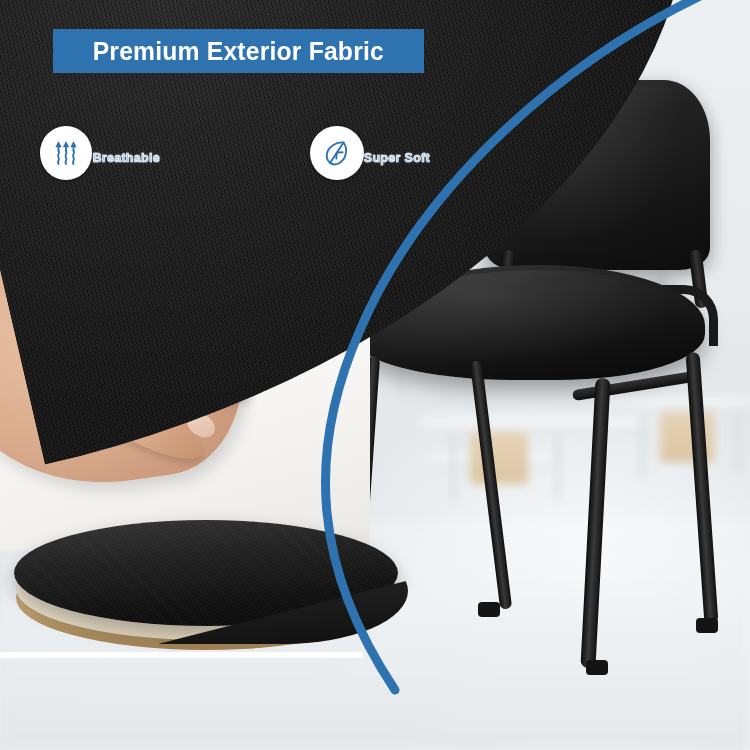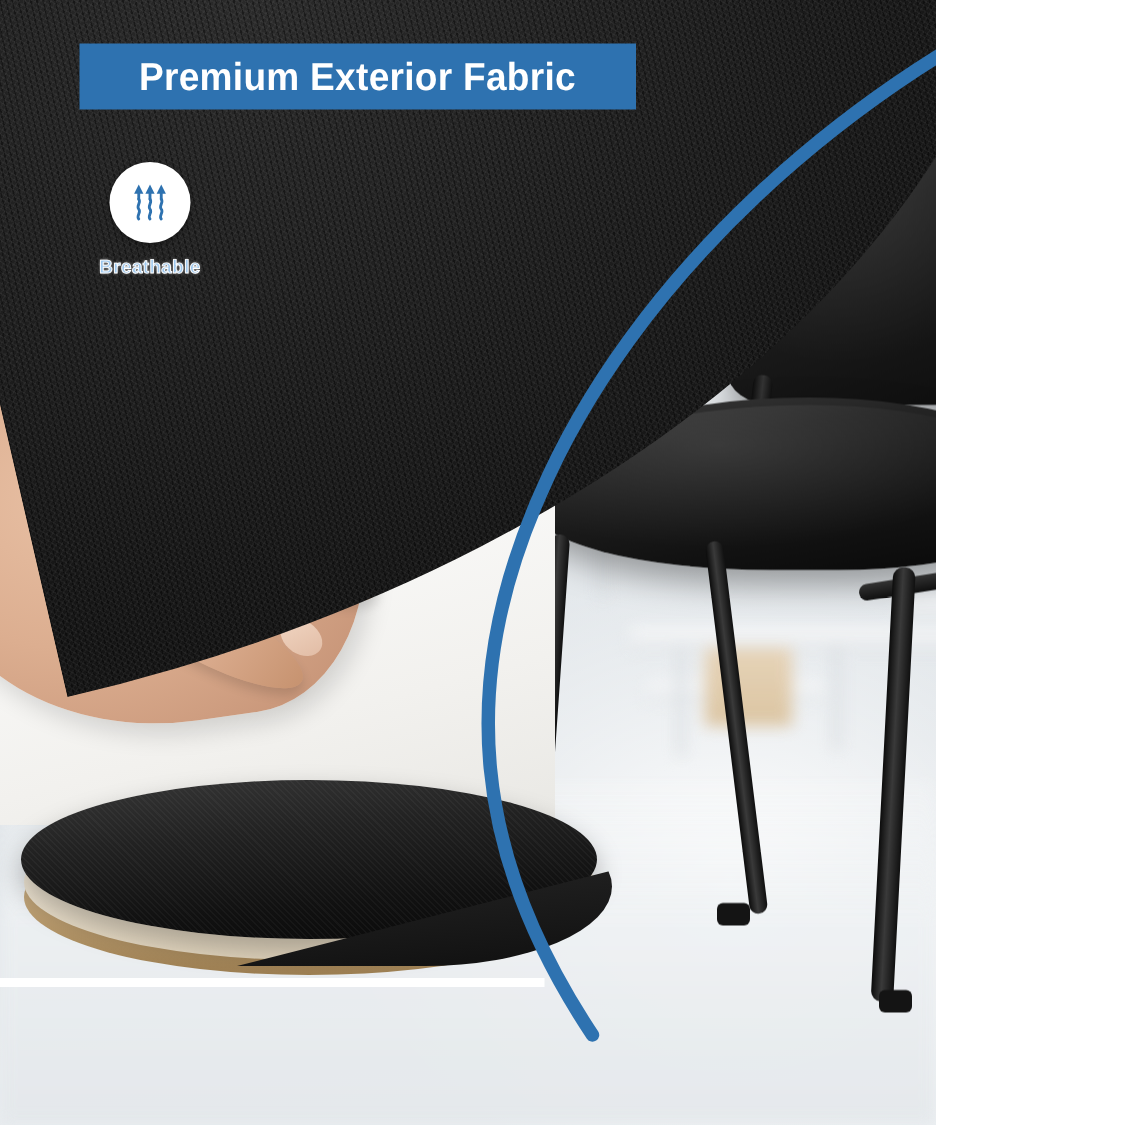--- a/index.html
+++ b/index.html
@@ -6,21 +6,21 @@
     margin: 0;
     padding: 0;
     background: #ffffff;
   }
   body {
     font-family: "Liberation Sans", sans-serif;
   }
 
   #poster {
     position: relative;
-    width: 624px;
+    width: 750px;
     height: 750px;
     overflow: hidden;
     background: #f2f4f6;
   }
 
   
   .photo-bg {
     position: absolute;
     inset: 0;
     background:
@@ -202,21 +202,21 @@
     font-family: "Liberation Sans Narrow", "Liberation Sans", sans-serif;
     transform: scaleX(.95);
     white-space: nowrap;
   }
 
   
   .features {
     position:absolute; left:40px; top:108px; width:390px; height:90px;
     display:flex; justify-content:space-between;
   }
-  .feature { width:120px; display:flex; flex-direction:column; align-items:center; }
+  .feature { width:120px; display:flex; align-items:center; }
   .fcircle {
     width:54px; height:54px; border-radius:50%;
     background:#ffffff;
     display:flex; align-items:center; justify-content:center;
     box-shadow:0 1px 4px rgba(0,0,0,.4);
   }
   .flabel {
     margin-top:9px;
     font-size: 12.5px;
     font-weight: bold;
@@ -373,20 +373,33 @@
           <g stroke="#2E72B0" stroke-width="1.9" stroke-linecap="round">
             <path d="M7.5 8.6 L7.5 12.6"></path>
               <path d="M15 8.6 L15 12.6"></path>
               <path d="M22.5 8.6 L22.5 12.6"></path>
           </g>
         </svg>
       </div>
       <span class="flabel">Breathable</span>
     </div>
 
+    <div class="feature">
+      <div class="fcircle">
+        <svg width="30" height="30" viewBox="0 0 30 30">
+          <g fill="none" stroke="#2E72B0" stroke-width="1.9" stroke-linejoin="round" stroke-linecap="round">
+            <path d="M21.5 4.5 C26.5 11.5, 24 22, 16.5 25.5 C10 28.5, 3.5 23, 5 15.5 C6.3 9, 14 3.5, 21.5 4.5 Z"></path>
+            <path d="M21.5 4.5 L8 25"></path>
+            <path d="M14.8 14.6 L20.6 14.2"></path>
+            <path d="M14.8 14.6 L14.3 20.6"></path>
+          </g>
+        </svg>
+      </div>
+      <span class="flabel">Super Soft</span>
+    </div>
 
 
   </div>
 
   <div class="info-strip"></div>
 
 
 </div>
 
 </body></html>

